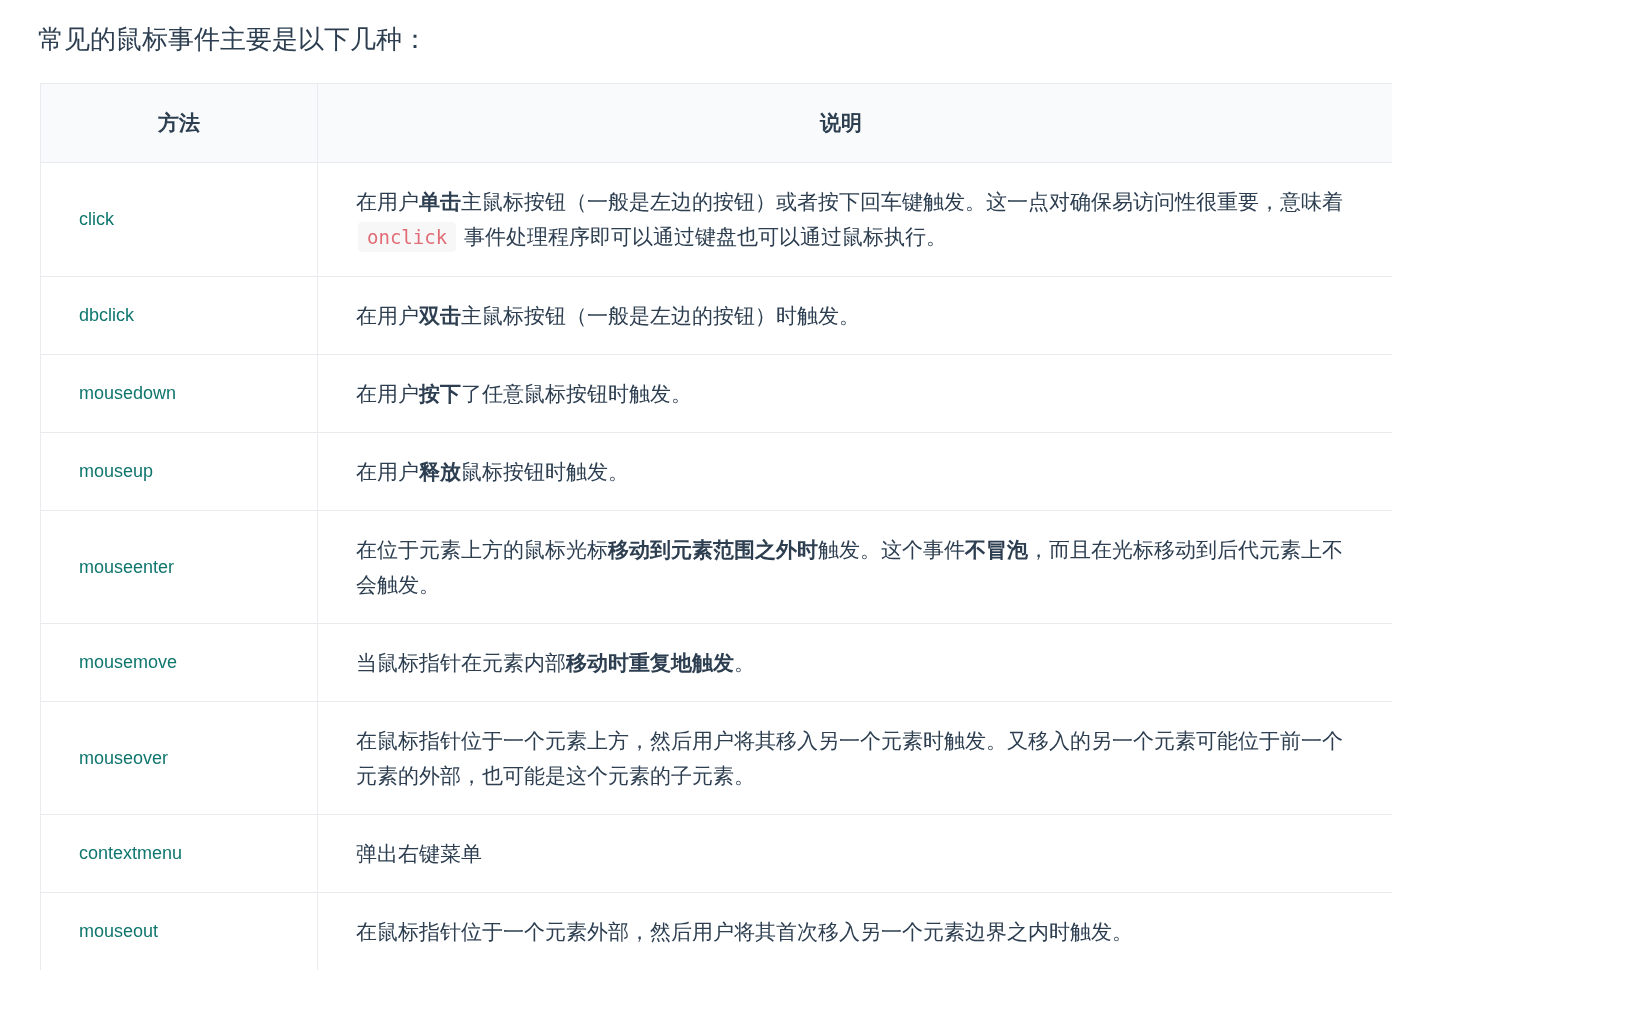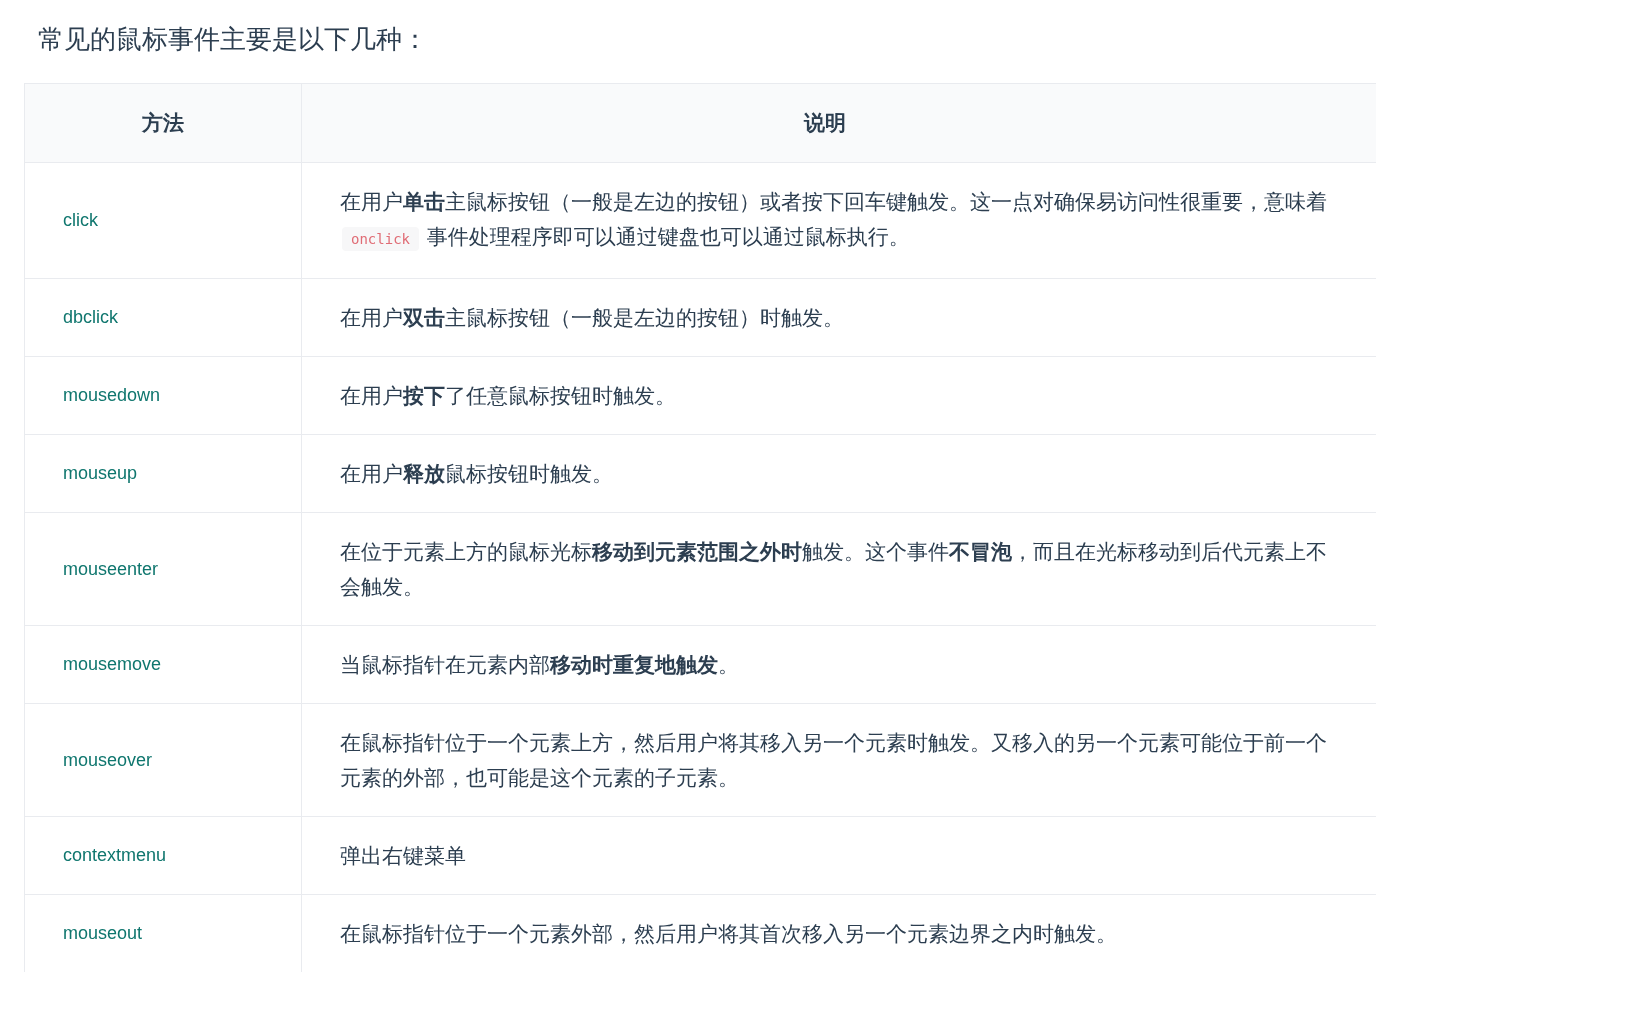--- a/index.html
+++ b/index.html
@@ -16,21 +16,21 @@
   }
   .intro {
     margin: 24px 0 0 38px;
     font-size: 26px;
     line-height: 30px;
     font-weight: 400;
   }
   table.events {
     border-collapse: collapse;
     table-layout: fixed;
-    margin: 29px 0 0 24px;
+    margin: 29px 0 0 40px;
     width: 1352px;
   }
   col.col-method { width: 277px; }
   th, td {
     border: 1px solid #e9ebef;
     vertical-align: middle;
   }
   th:last-child, td:last-child { border-right: none; }
   tbody tr:last-child td { border-bottom: none; }
   th {
@@ -47,21 +47,21 @@
     padding: 21px 38px;
     text-align: left;
   }
   td.method-cell {
     font-size: 18px;
     color: #0f766e;
   }
   td.desc-cell strong { font-weight: 700; }
   td.desc-cell code {
     font-family: "DejaVu Sans Mono", "Liberation Mono", monospace;
-    font-size: 14px;
+    font-size: 19px;
     color: #e06c75;
     background: #f7f7f8;
     padding: 4px 9px;
     border-radius: 4px;
     margin: 0 2px;
     text-align: right;
   }
 </style>
 </head>
 <body>

